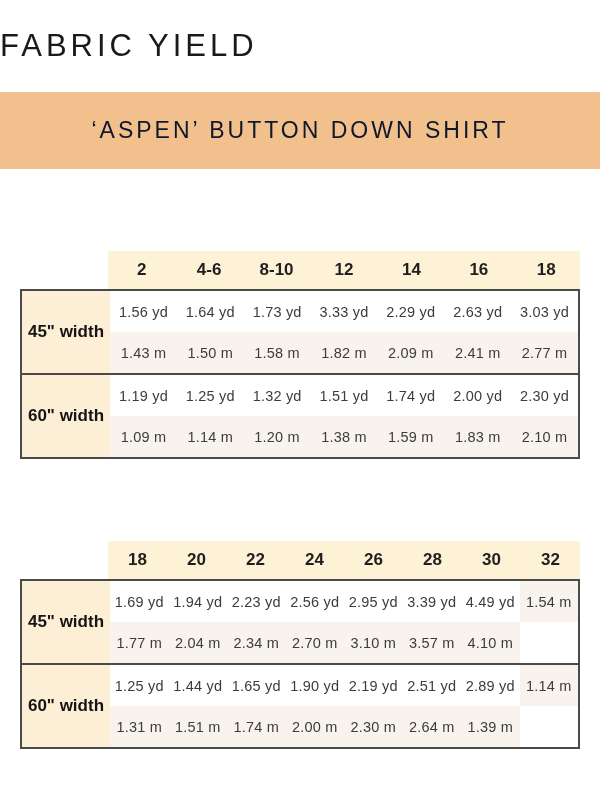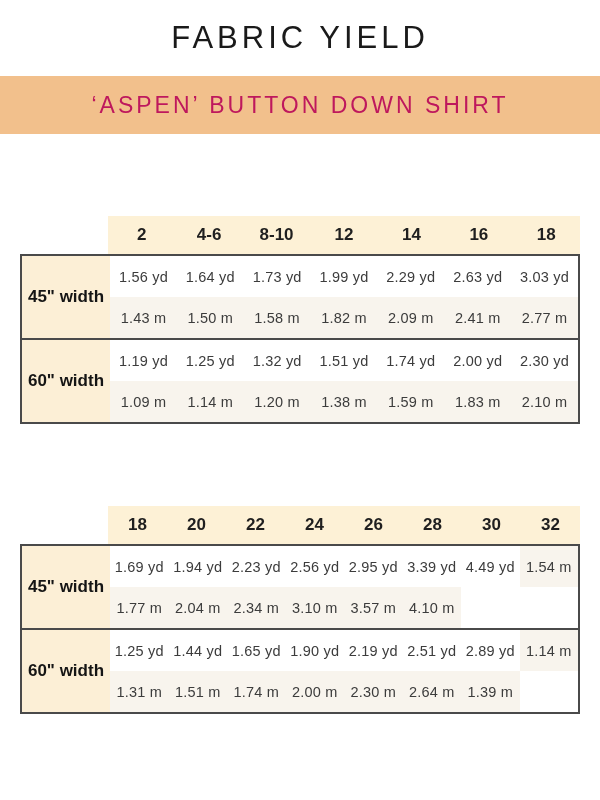--- a/index.html
+++ b/index.html
@@ -14,38 +14,38 @@
   }
   * { box-sizing: border-box; }
   html, body {
     margin: 0; padding: 0;
     width: 600px; height: 800px;
     background: #fff;
     font-family: "Liberation Sans", sans-serif;
     overflow: hidden;
   }
   .title-wrap {
-    height: 76px;
-    display: flex; align-items: center; justify-content: center;
+    height: 92px;
+    display: flex; align-items: center; 
   }
   .page-title {
     margin: 0;
     font-size: 31px;
     font-weight: 500;
     letter-spacing: 4px;
     color: var(--title-text);
   }
   .banner {
-    height: 58px;
+    height: 77px;
     background: var(--banner-bg);
     display: flex; align-items: center; justify-content: center;
     font-size: 23px;
     font-weight: 500;
     letter-spacing: 3px;
-    color: #be185d;
+    color: #0f172a;
   }
   .size-table {
     width: 560px;
     margin: 82px 20px 0 20px;
   }
   .size-header-row {
     display: grid;
     height: 38px;
   }
   .corner-spacer { background: transparent; }
@@ -103,21 +103,21 @@
       <div class="size-col-header">14</div>
       <div class="size-col-header">16</div>
       <div class="size-col-header">18</div>
     </div>
   <div class="table-body">
       <div class="size-group" style="grid-template-columns: 88px repeat(7, 1fr);">
         <div class="width-label">45" width</div>
         <div class="yield-cell row-yd">1.56 yd</div>
         <div class="yield-cell row-yd">1.64 yd</div>
         <div class="yield-cell row-yd">1.73 yd</div>
-        <div class="yield-cell row-yd">1.99 yd</div>
+        <div class="yield-cell row-yd">3.33 yd</div>
         <div class="yield-cell row-yd">2.29 yd</div>
         <div class="yield-cell row-yd">2.63 yd</div>
         <div class="yield-cell row-yd">3.03 yd</div>
         <div class="yield-cell row-m">1.43 m</div>
         <div class="yield-cell row-m">1.50 m</div>
         <div class="yield-cell row-m">1.58 m</div>
         <div class="yield-cell row-m">1.82 m</div>
         <div class="yield-cell row-m">2.09 m</div>
         <div class="yield-cell row-m">2.41 m</div>
         <div class="yield-cell row-m">2.77 m</div>
@@ -161,20 +161,21 @@
         <div class="yield-cell row-yd">1.94 yd</div>
         <div class="yield-cell row-yd">2.23 yd</div>
         <div class="yield-cell row-yd">2.56 yd</div>
         <div class="yield-cell row-yd">2.95 yd</div>
         <div class="yield-cell row-yd">3.39 yd</div>
         <div class="yield-cell row-yd">4.49 yd</div>
         <div class="yield-cell row-m">1.54 m</div>
         <div class="yield-cell row-m">1.77 m</div>
         <div class="yield-cell row-m">2.04 m</div>
         <div class="yield-cell row-m">2.34 m</div>
+        <div class="yield-cell row-m">2.70 m</div>
         <div class="yield-cell row-m">3.10 m</div>
         <div class="yield-cell row-m">3.57 m</div>
         <div class="yield-cell row-m">4.10 m</div>
       </div>
       <div class="size-group" style="grid-template-columns: 88px repeat(8, 1fr);">
         <div class="width-label">60" width</div>
         <div class="yield-cell row-yd">1.25 yd</div>
         <div class="yield-cell row-yd">1.44 yd</div>
         <div class="yield-cell row-yd">1.65 yd</div>
         <div class="yield-cell row-yd">1.90 yd</div>

